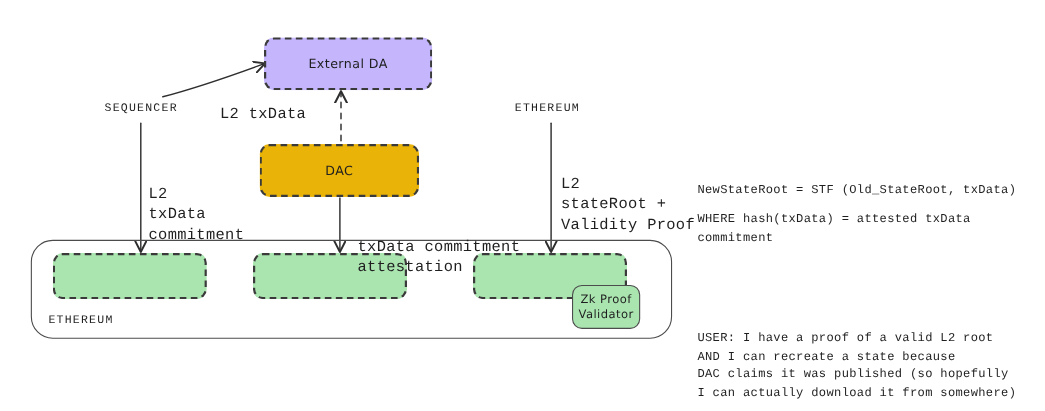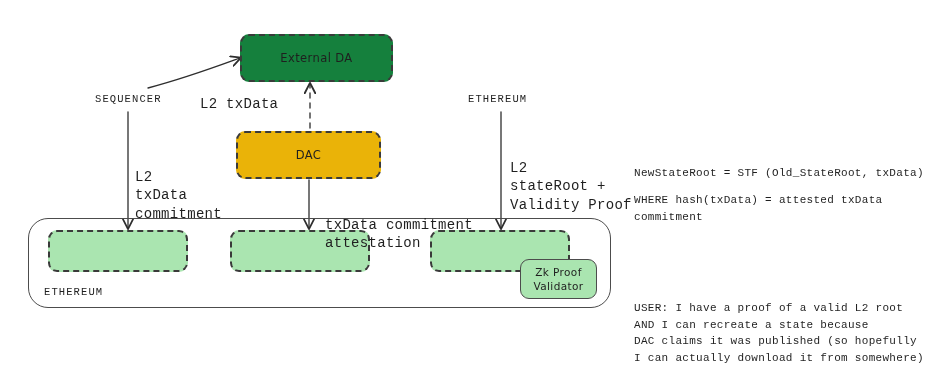--- a/index.html
+++ b/index.html
@@ -53,21 +53,21 @@
     box-sizing: border-box;
     display: flex;
     align-items: center;
     justify-content: center;
     text-align: center;
     font-size: 11.5px;
     color: #1f1f1f;
     letter-spacing: 0.4px;
   }
   .box-da {
-    background: #15803d;
+    background: #c4b5fd;
     border: 2px dashed #3a3a3a;
     border-radius: 9px;
   }
   .box-dac {
     background: #eab308;
     border: 2px dashed #3a3a3a;
     border-radius: 9px;
   }
   .box-green {
     background: #aae5b0;
@@ -147,21 +147,21 @@
   <div class="eth-container" style="left:28px; top:218px; width:583px; height:90px;"></div>
 
   <span class="lbl caps" style="left:44px; top:286px;">ETHEREUM</span>
 
   <div class="box box-green" style="left:48px; top:230px; width:140px; height:42px;"></div>
 
   <div class="box box-green" style="left:230px; top:230px; width:140px; height:42px;"></div>
 
   <div class="box box-green" style="left:430px; top:230px; width:140px; height:42px;"></div>
 
-  <div class="box box-validator" style="left:520px; top:259px; width:77px; height:40px; flex-direction:column;">
+  <div class="box box-validator" style="left:520px; top:259px; width:62px; height:40px; flex-direction:column;">
     <span style="white-space: pre;">Zk Proof
 Validator</span>
   </div>
 
   <span class="lbl caps" style="left:95px; top:93px;">SEQUENCER</span>
 
   <span class="lbl caps" style="left:468px; top:93px;">ETHEREUM</span>
 
   <span class="lbl small" style="left:200px; top:95px;">L2 txData</span>
 

